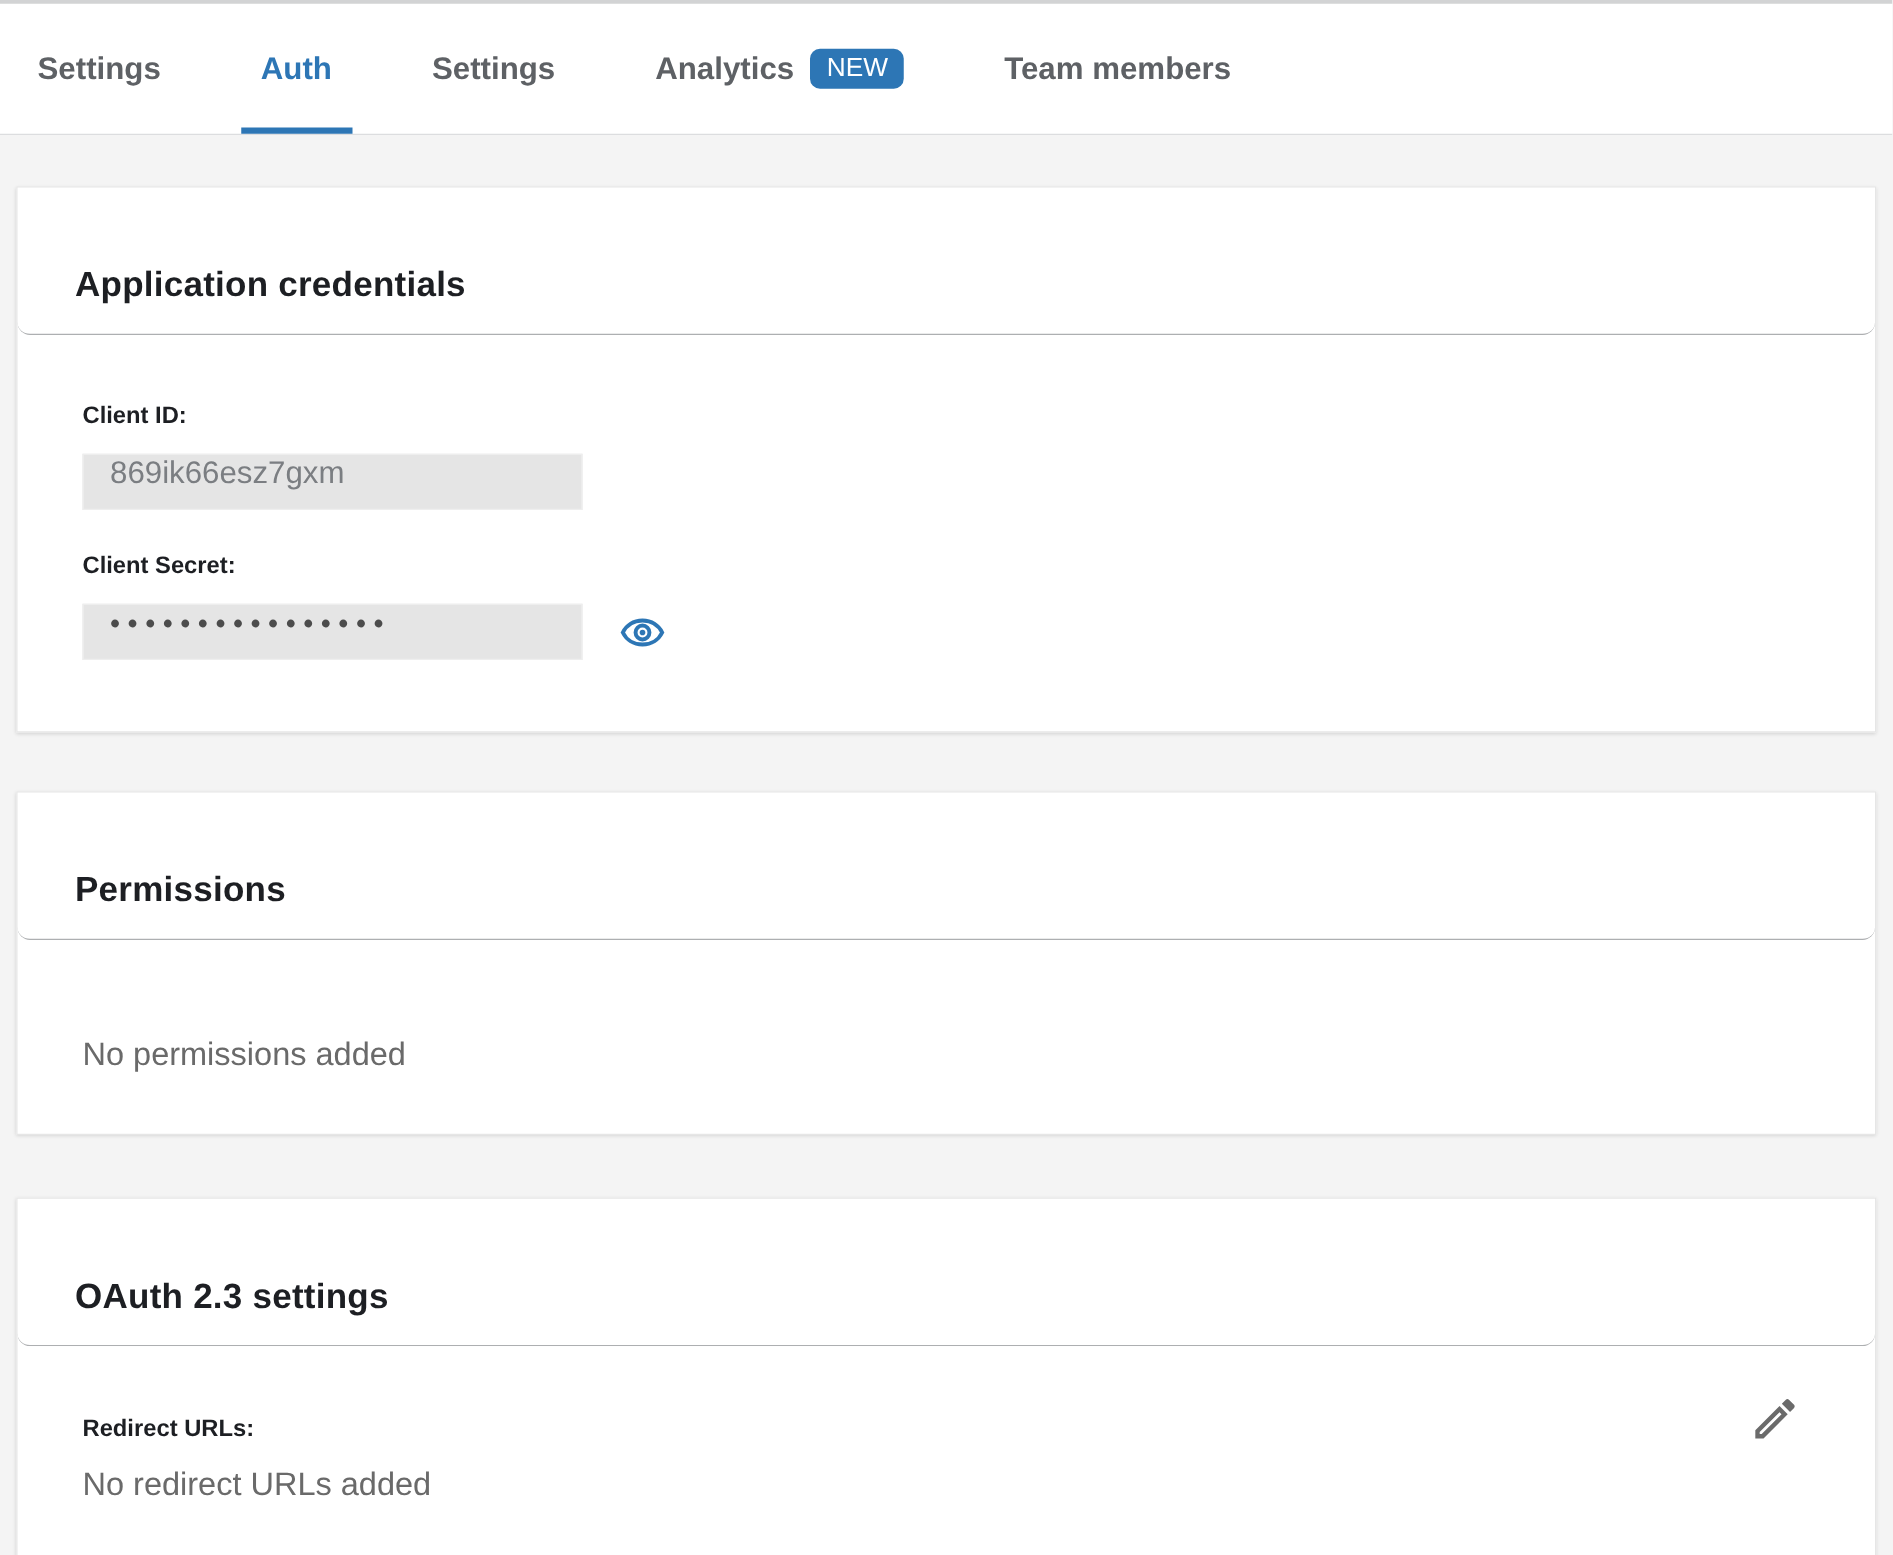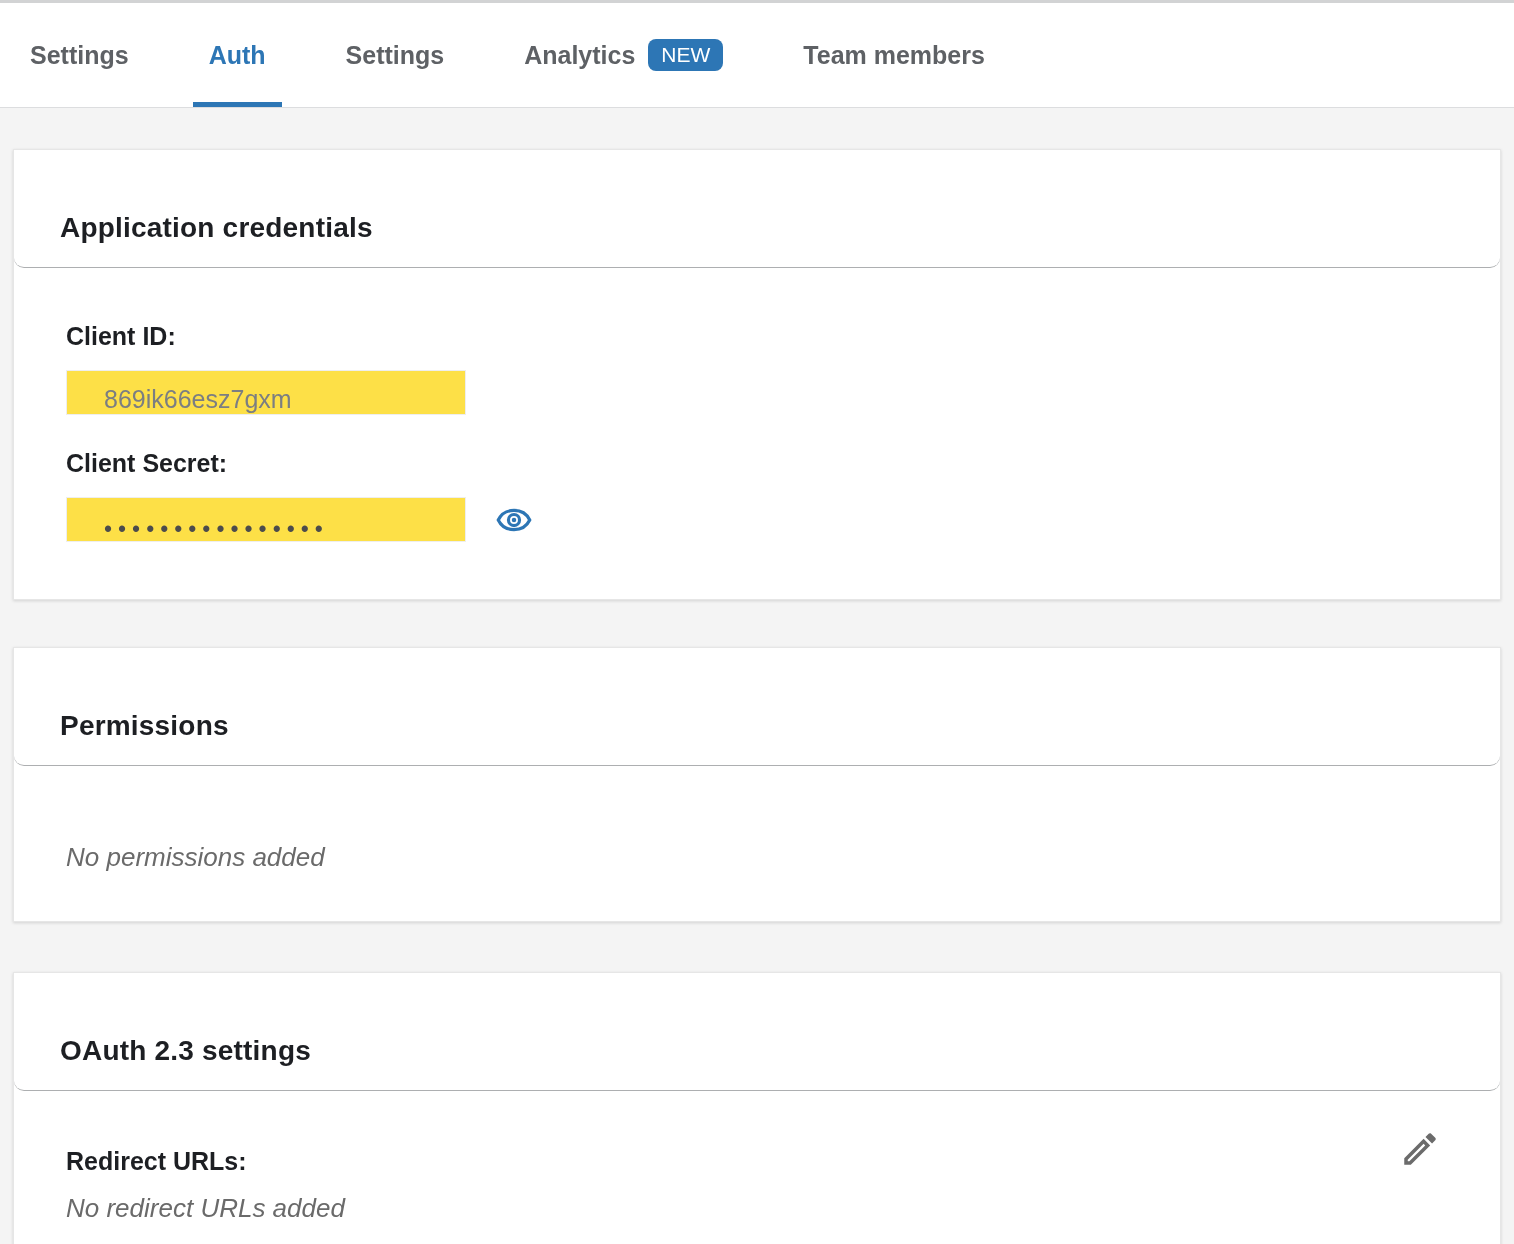--- a/index.html
+++ b/index.html
@@ -76,33 +76,33 @@
   .card-title {
     font-size: 28px;
     font-weight: 700;
     color: #1d1f23;
     letter-spacing: 0.2px;
   }
 
   
   .credentials-body { padding: 54px 52px 57px; }
   .field-label {
-    font-size: 25px;
+    font-size: 19px;
     font-weight: 700;
     color: #1d1f23;
     margin-bottom: 19px;
   }
   .text-input {
     width: 400px;
     height: 45px;
-    background: #fde047;
+    background: #e5e5e5;
     border: 1px solid #eeeeee;
     display: flex;
-    align-items: flex-end;
-    padding-left: 37px;
+    align-items: flex-start;
+    padding-left: 21px;
     font-size: 25px;
     color: #7b7e82;
     cursor: text;
   }
   .gap-between-fields { height: 34px; }
   .secret-row { display: flex; align-items: center; }
   .dots {
     font-size: 23px;
     letter-spacing: 6px;
     color: #4c4c4c;
@@ -118,21 +118,20 @@
     padding: 0;
     cursor: pointer;
     display: flex;
     align-items: center;
     justify-content: center;
   }
 
   
   .permissions-body { padding: 76px 52px 48px; }
   .empty-text {
-    font-style: italic;
     font-size: 26px;
     color: #6a6a6a;
   }
 
   
   .oauth-body { position: relative; padding: 56px 52px 52px; }
   .redirect-label { margin-bottom: 17px; }
   .edit-button {
     position: absolute;
     top: 36px;

